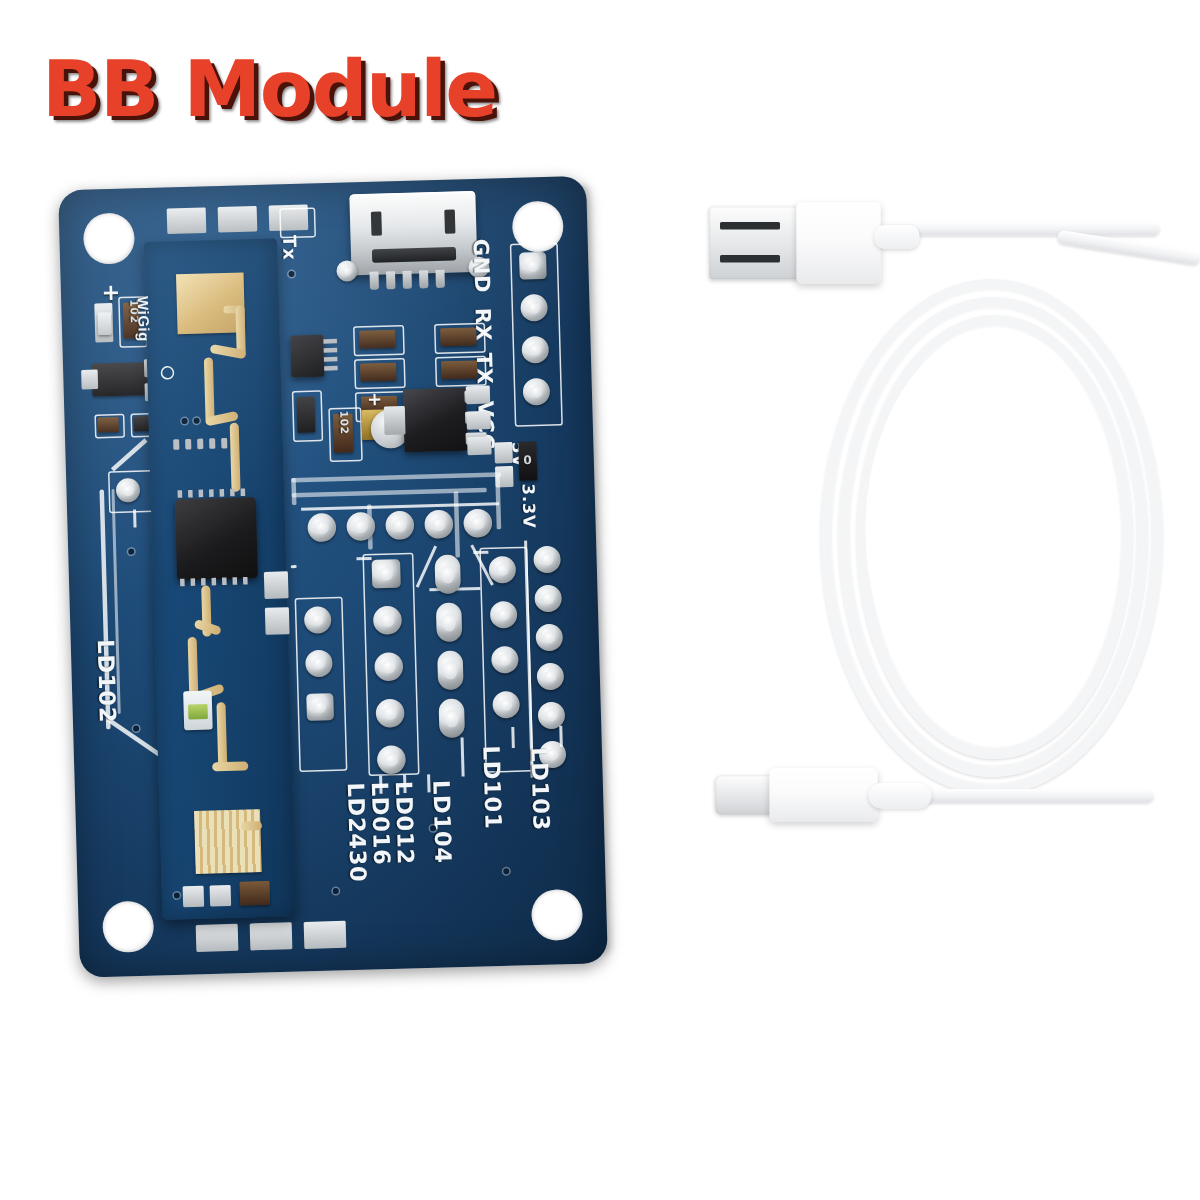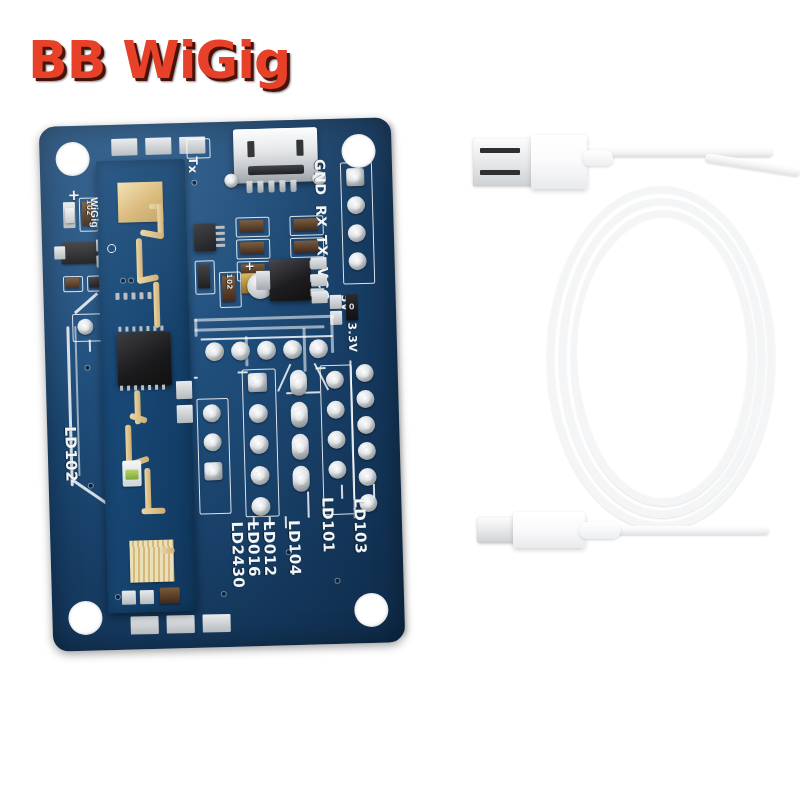--- a/index.html
+++ b/index.html
@@ -150,21 +150,21 @@
   .strain{position:absolute;background:linear-gradient(180deg,#ffffff,#eceef0);
     border-radius:7px;box-shadow:0 1px 3px rgba(0,0,0,.16);}
   .cord{position:absolute;background:linear-gradient(180deg,#ffffff,#f1f2f4 55%,#dfe1e4);
     border-radius:5px;box-shadow:0 1px 2px rgba(0,0,0,.14);}
 </style>
 </head>
 <body>
 
 <div id="stage">
 
-  <div id="title">BB WiGig</div>
+  <div id="title">BB Module</div>
 
   <div id="pcb-wrap">
     <div class="edge-shadow"></div>
     <div id="pcb">
 
       <div class="mhole mh-tl"></div>
       <div class="mhole mh-tr"></div>
       <div class="mhole mh-bl"></div>
       <div class="mhole mh-br"></div>
 

